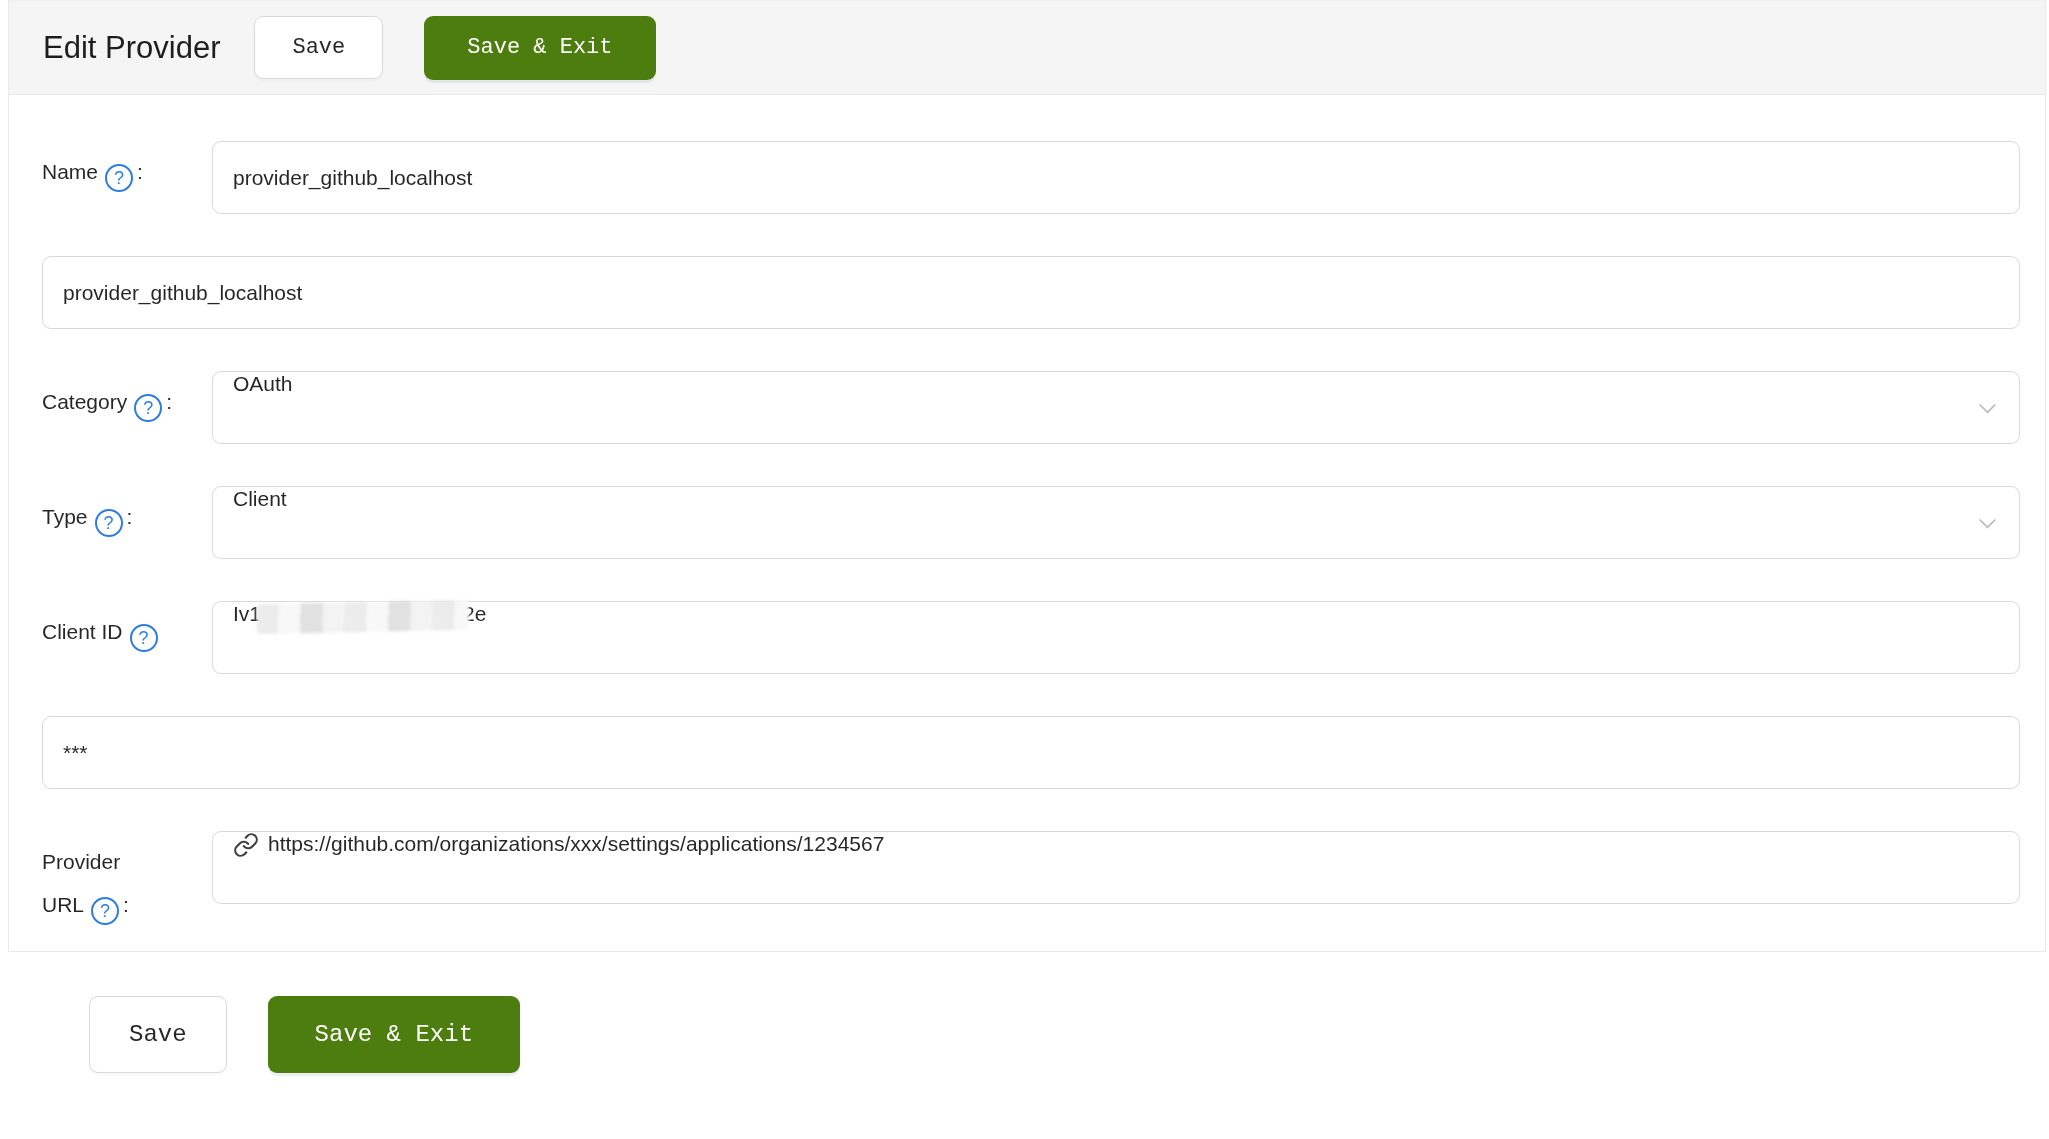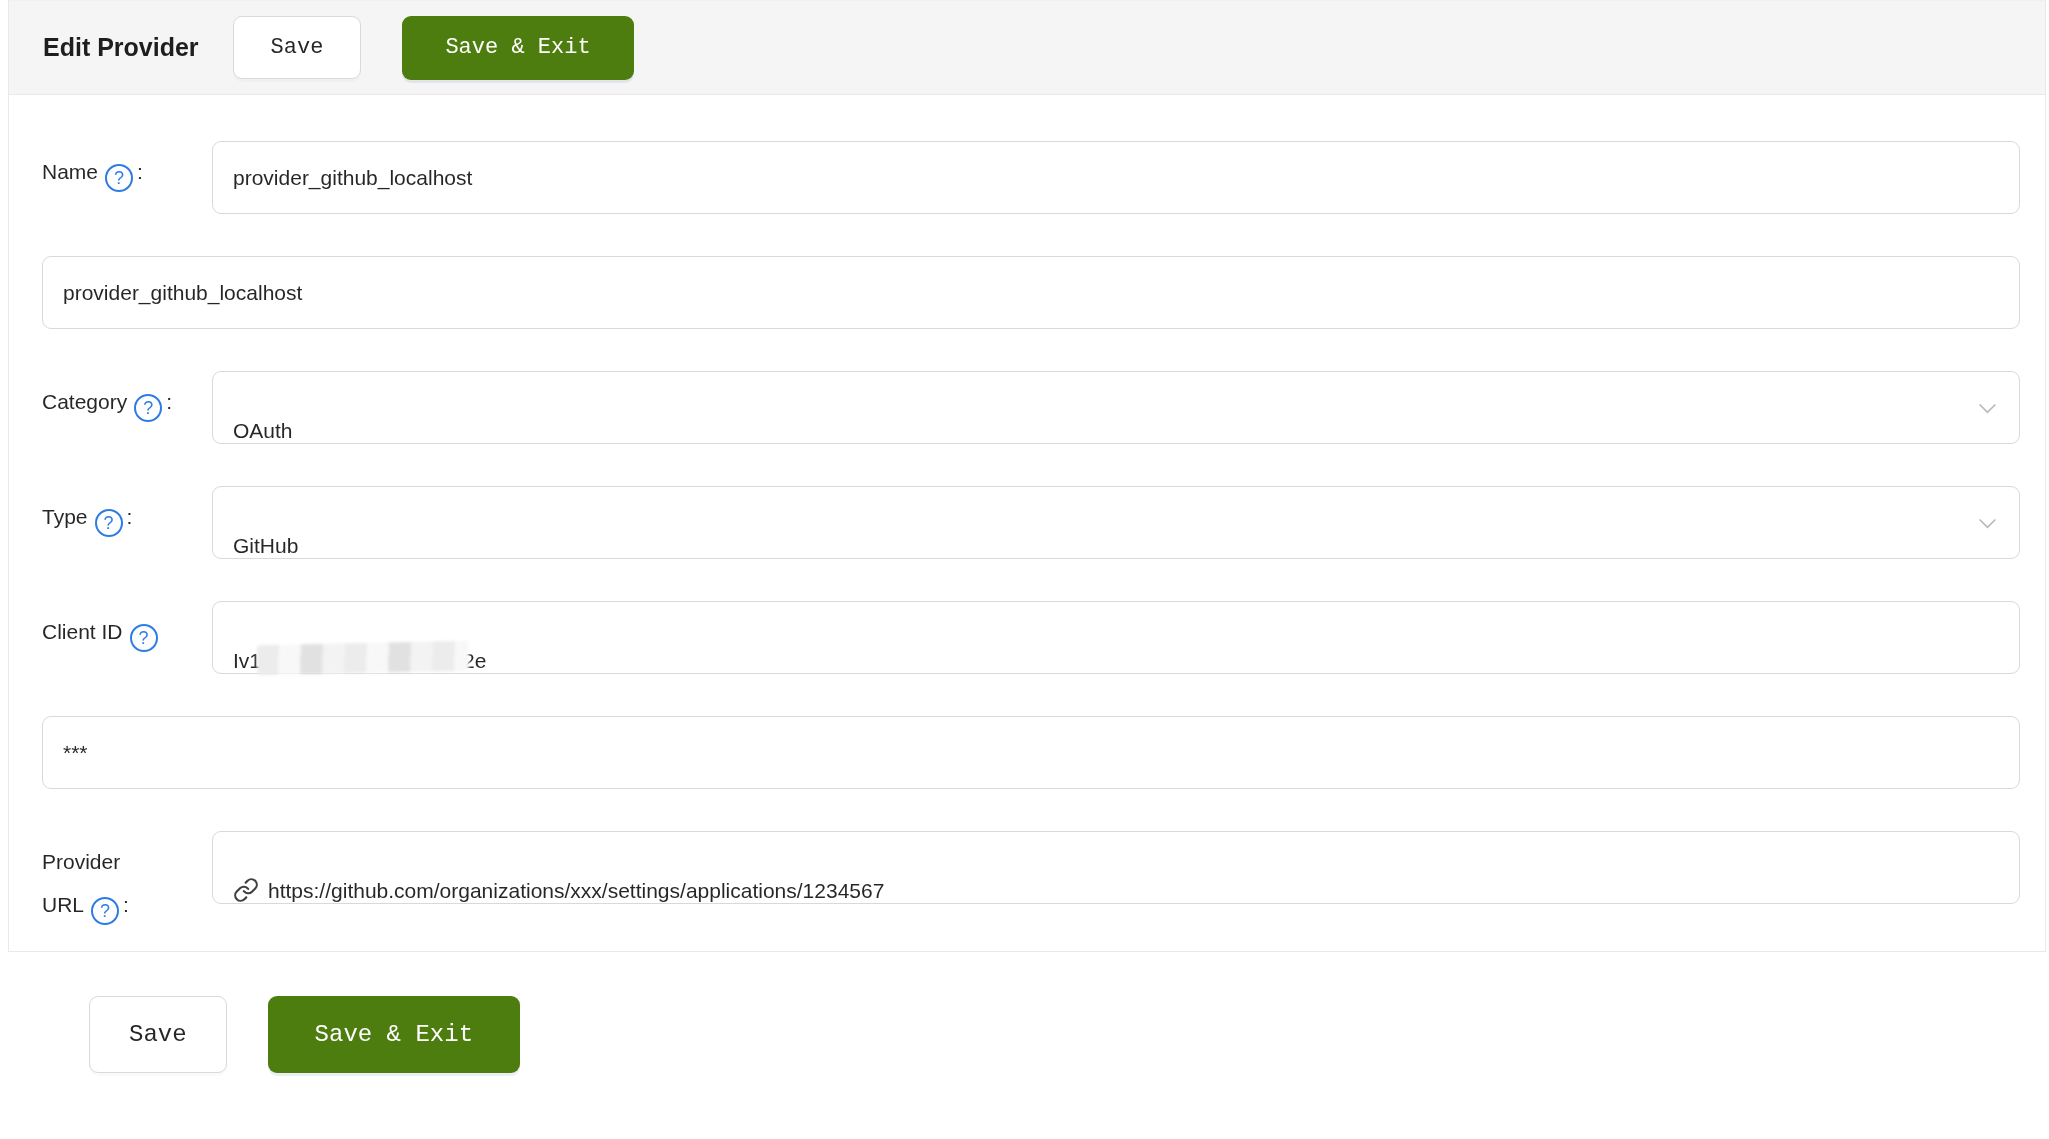--- a/index.html
+++ b/index.html
@@ -15,22 +15,22 @@
   }
   .card-head {
     height: 94px;
     background: #f5f5f6;
     border-bottom: 1px solid #e9e9e9;
     display: flex;
     align-items: center;
     padding-left: 34px;
   }
   .card-title {
-    font-size: 25px;
-    font-weight: 700;
+    font-size: 31px;
+    font-weight: 400;
     color: rgba(0,0,0,0.88);
     margin-right: 34px;
   }
   .btn {
     display: inline-flex;
     align-items: center;
     justify-content: center;
     border-radius: 9px;
     font-family: Liberation Mono, monospace;
     cursor: pointer;
@@ -99,21 +99,21 @@
     border-radius: 9px;
     background: #ffffff;
     font-family: "Liberation Sans", sans-serif;
     font-size: 21px;
     color: rgba(0,0,0,0.85);
     padding: 0 20px;
     outline: none;
   }
   .fake-input, .select-box {
     display: flex;
-    align-items: flex-end;
+    align-items: flex-start;
     position: relative;
   }
   .select-box { cursor: pointer; }
   .chevron {
     position: absolute;
     right: 21px;
     top: 50%;
     transform: translateY(-50%);
     width: 21px;
     height: 21px;
@@ -190,21 +190,21 @@
         </div>
       </div>
     </div>
 
     <div class="form-row">
       <div class="label-col">
         <span class="label-inner"><span>Type</span><span class="help-icon">?</span><span class="colon">:</span></span>
       </div>
       <div class="control-col">
         <div class="select-box">
-          <span>GitHub</span>
+          <span>Client</span>
           <svg class="chevron" viewBox="0 0 24 24" fill="none" stroke="currentColor" stroke-width="2">
               <path d="M3 8 L12 17 L21 8"></path>
             </svg>
         </div>
       </div>
     </div>
 
     <div class="form-row">
       <div class="label-col">
         <span class="label-inner lw-135"><span>Client ID</span><span class="help-icon">?</span><span class="colon"></span></span>

